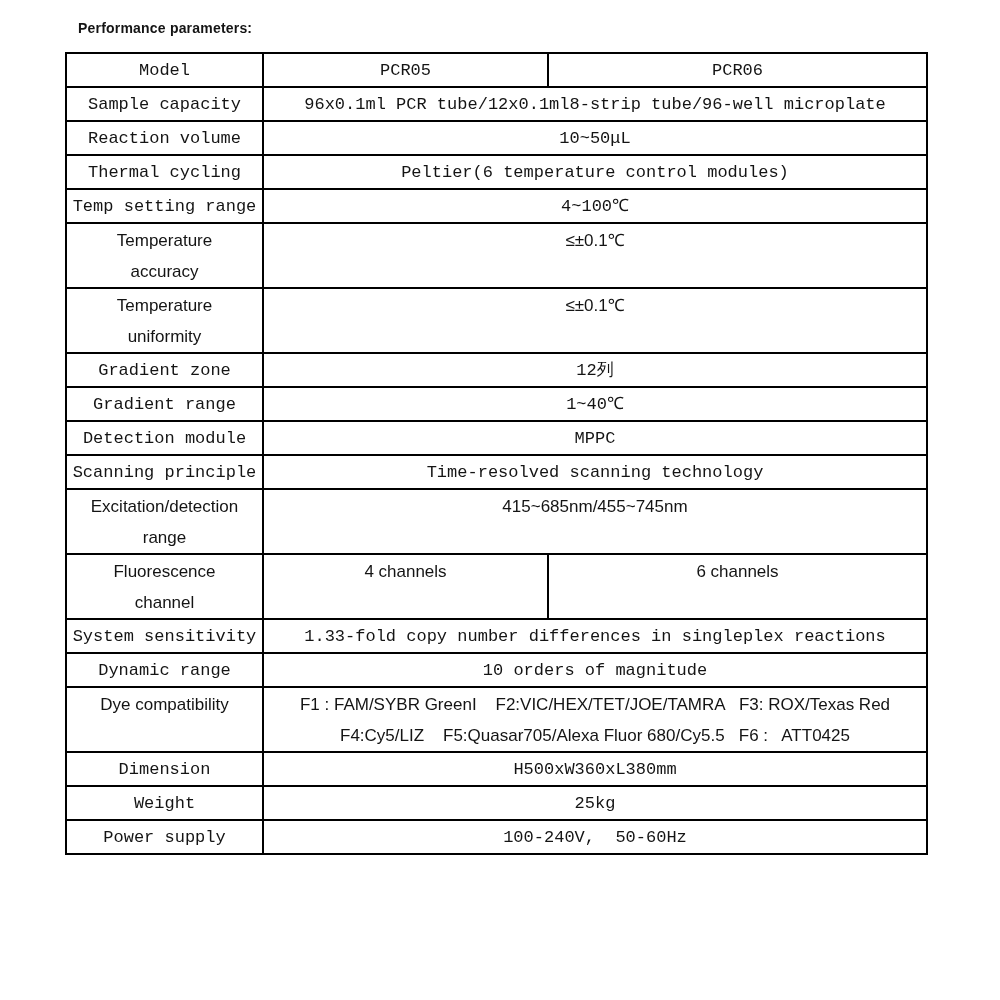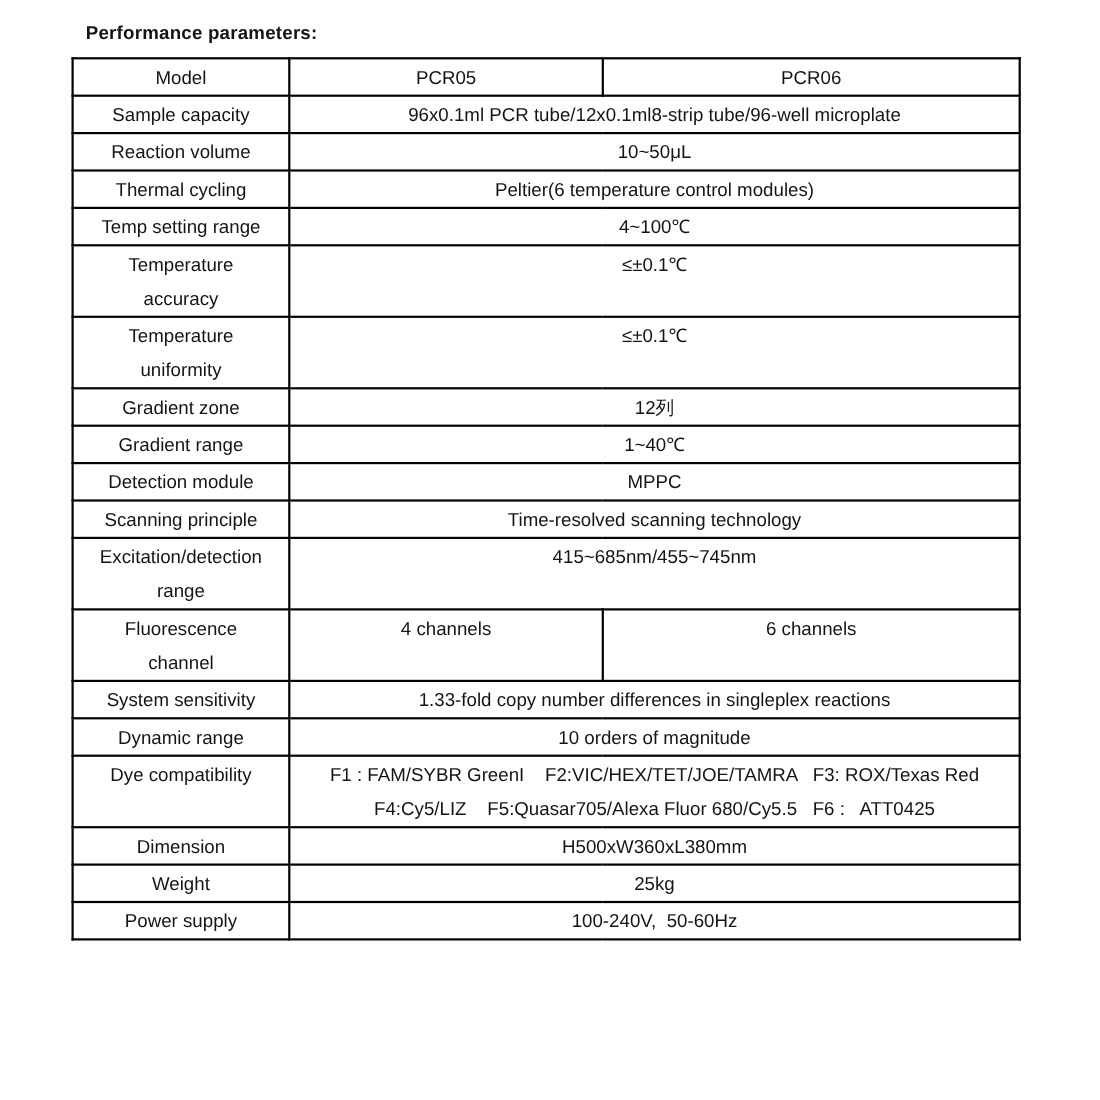--- a/index.html
+++ b/index.html
@@ -13,21 +13,21 @@
     position: relative;
     width: 1000px;
     height: 1000px;
     background: #ffffff;
     overflow: hidden;
   }
   .doc-title {
     position: absolute;
     left: 78px;
     top: 20px;
-    font-size: 17px;
+    font-size: 14px;
     font-weight: bold;
     letter-spacing: 0.2px;
     white-space: pre;
   }
   table.params {
     position: absolute;
     left: 65px;
     top: 52px;
     width: 861px;
     border-collapse: collapse;
@@ -36,21 +36,21 @@
   table.params td {
     border: 2px solid #000000;
     text-align: center;
     vertical-align: top;
     font-size: 17px;
     line-height: 31px;
     padding: 1px 4px 0 4px;
     white-space: pre-wrap;
     overflow: hidden;
   }
-  tr.s { height: 33px; }
+  tr.s { height: 33px; font-family: Liberation Mono, monospace; }
   tr.d { height: 65px; }
   td.hdr-val { font-size: 20px; }
 </style>
 </head>
 <body>
 
 <div class="page">
 
   <div class="doc-title">Performance parameters:</div>
 

